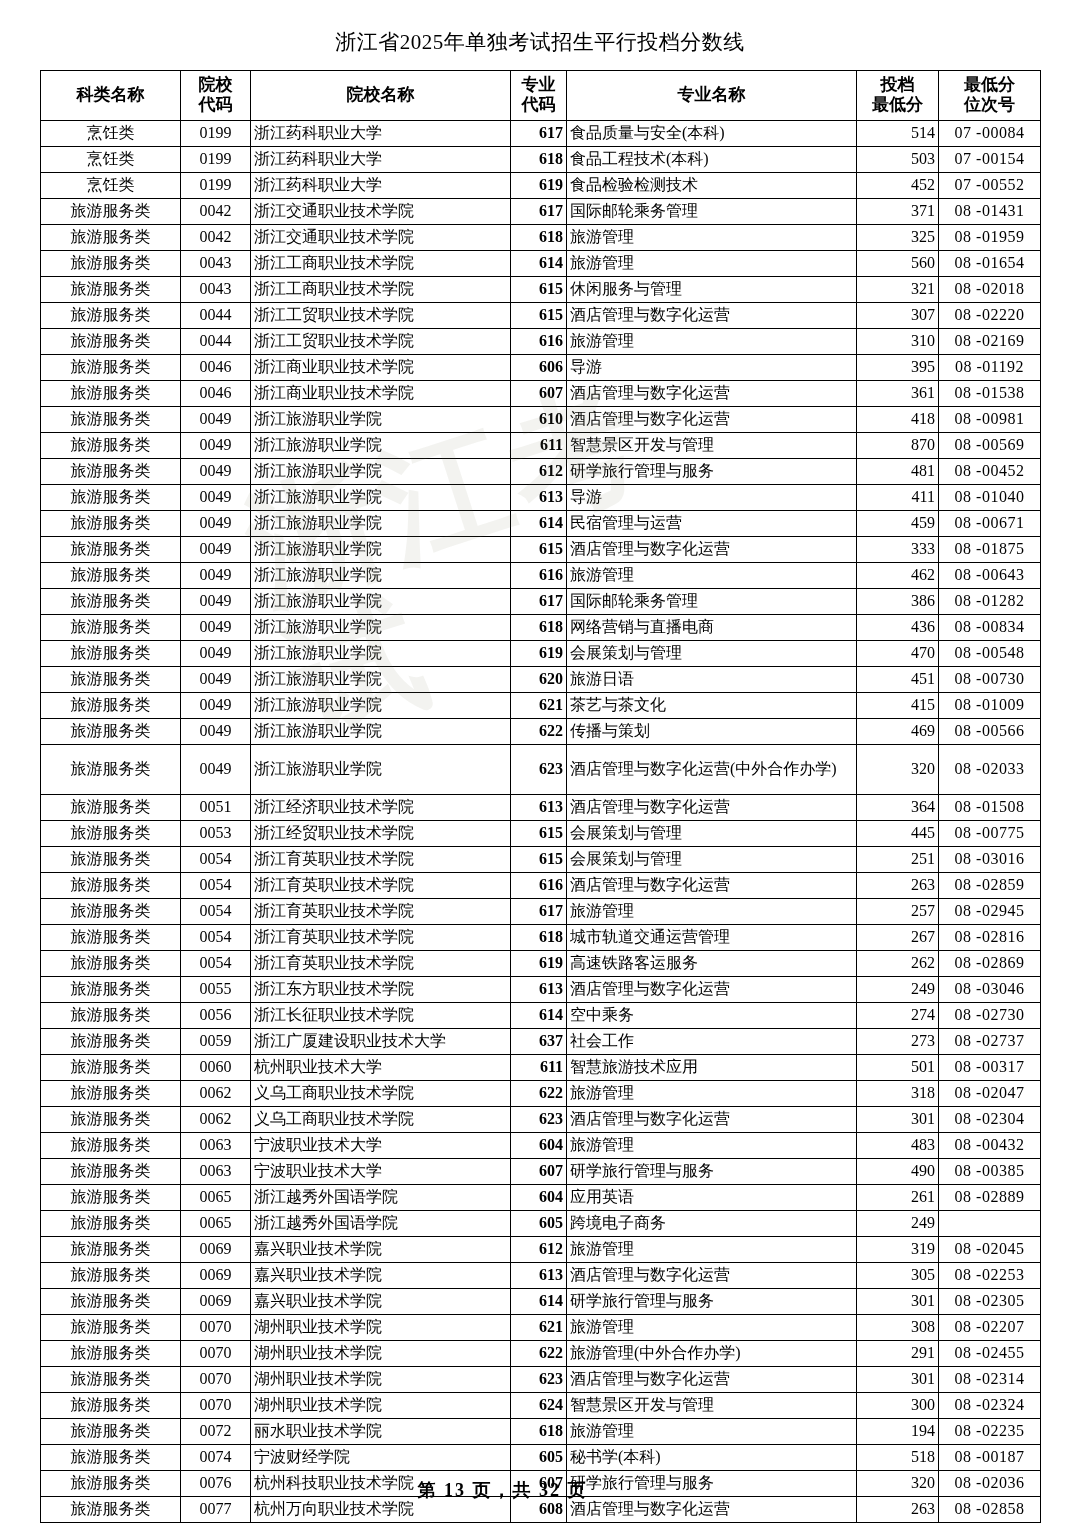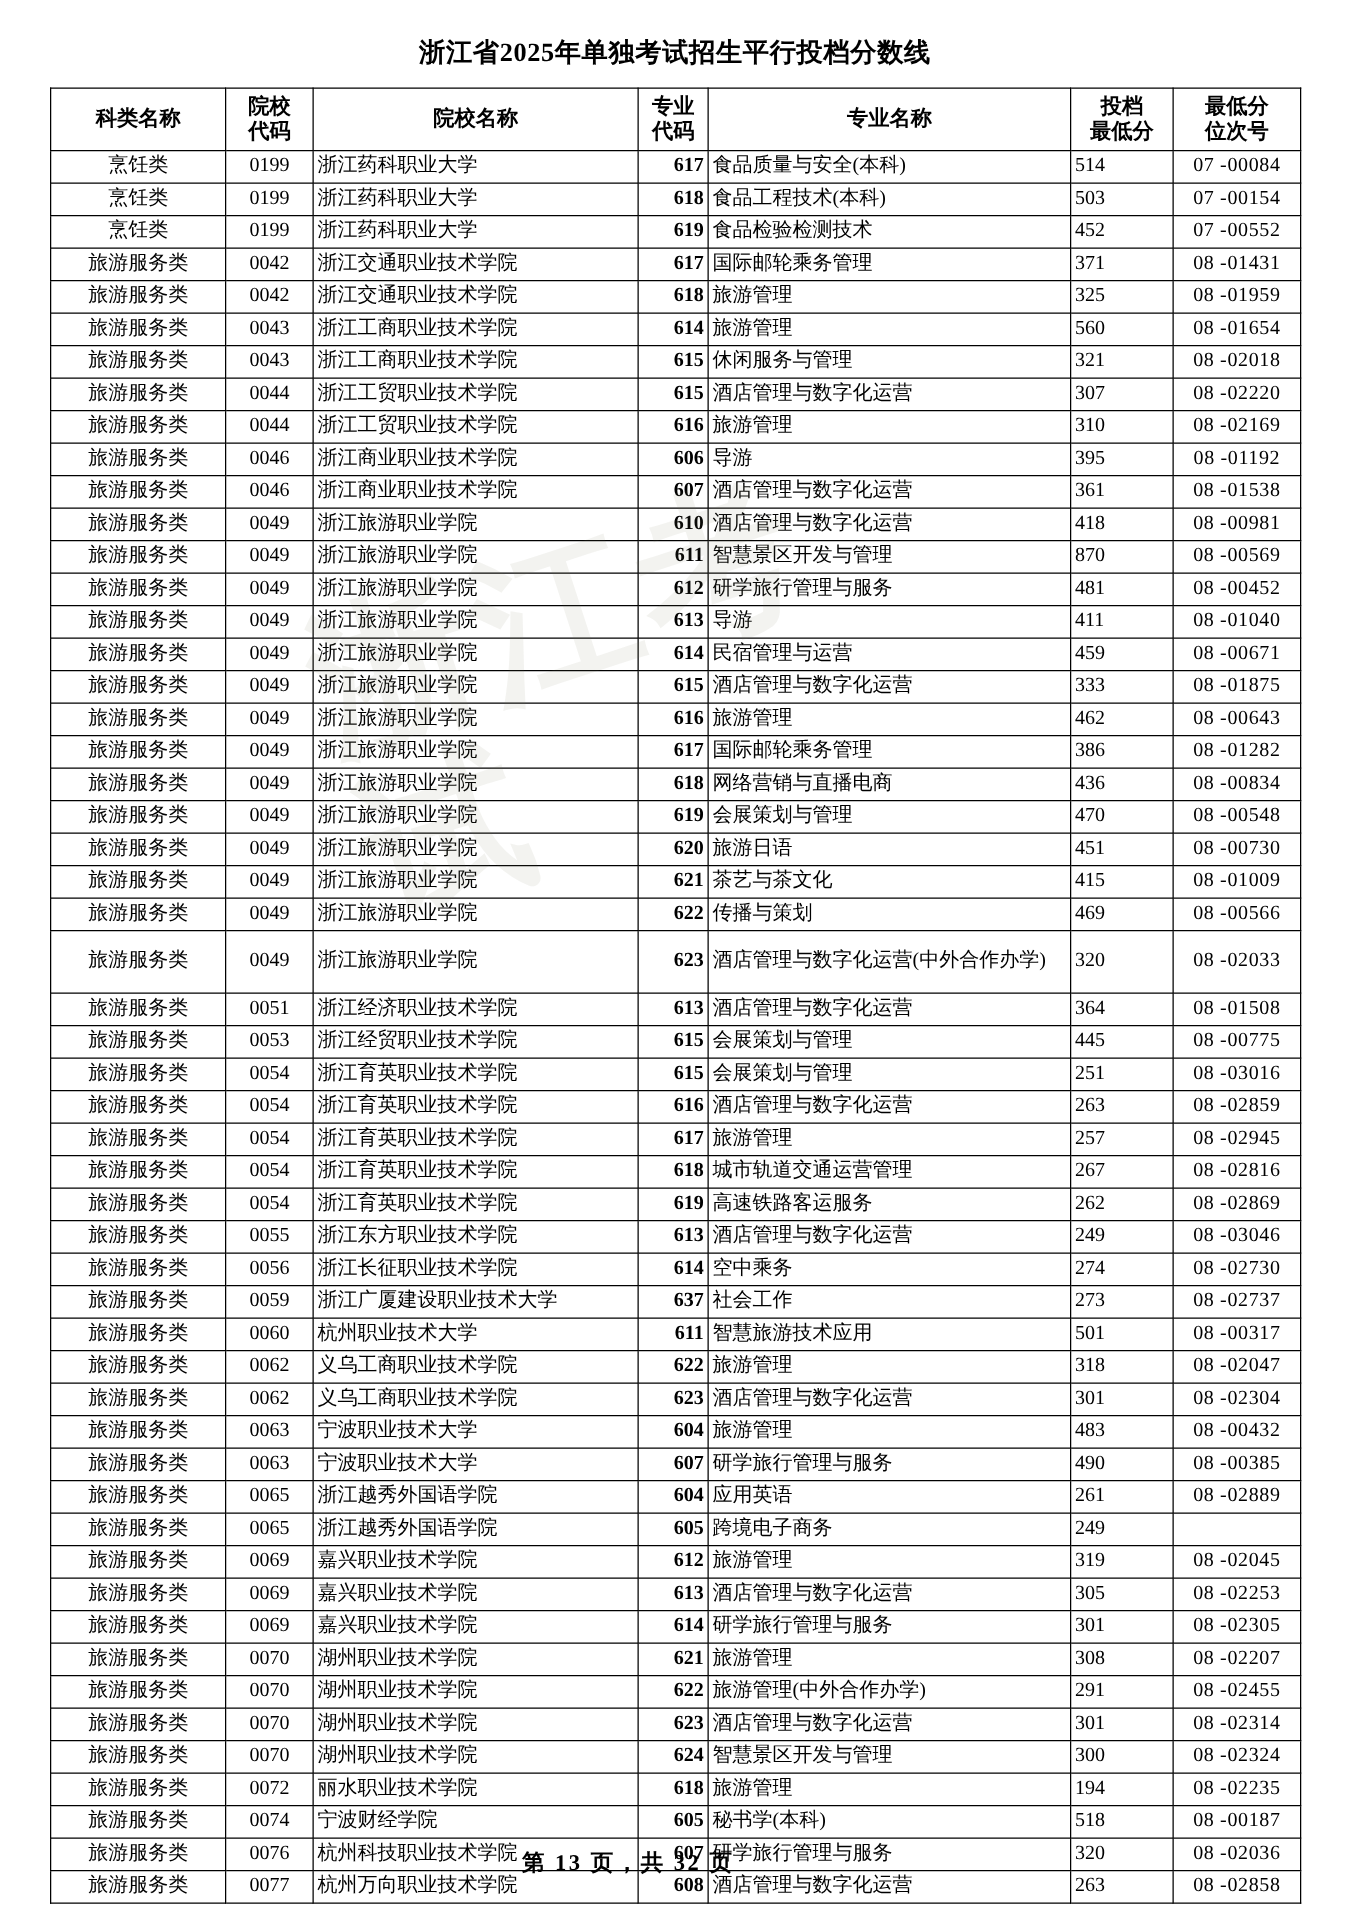--- a/index.html
+++ b/index.html
@@ -18,21 +18,21 @@
   .page {
     width: 1080px;
     height: 1528px;
     position: relative;
     box-sizing: border-box;
     padding: 0 40px;
   }
   .doc-title {
     text-align: center;
     font-size: 21px;
-    font-weight: bold;
+    font-weight: normal;
     letter-spacing: 0.5px;
     padding-top: 28px;
     padding-bottom: 14px;
   }
   table.score-table {
     border-collapse: collapse;
     width: 1000px;
     margin: 0 auto;
     table-layout: fixed;
   }
@@ -63,21 +63,21 @@
   col.c-zcode   { width: 56px; }
   col.c-zname   { width: 290px; }
   col.c-score   { width: 82px; }
   col.c-rank    { width: 102px; }
 
   td.kelei  { text-align: center; }
   td.ycode  { text-align: center; }
   td.yname  { text-align: left; padding-left: 5px; }
   td.zcode  { text-align: right; font-weight: bold; }
   td.zname  { text-align: left; padding-left: 5px; white-space: normal; font-family: Liberation Serif, serif; }
-  td.score  { text-align: left; margin-top: 40px; }
+  td.score  { text-align: right; margin-top: 40px; }
   td.rank   { text-align: center; letter-spacing: 0.5px; margin-top: 36px; }
 
   tr.tall td { height: 50px; }
   tr.tall td.zname { white-space: normal; line-height: 1.18; }
 
   .footer {
     position: absolute;
     bottom: 26px;
     left: 0;
     width: 1005px;

